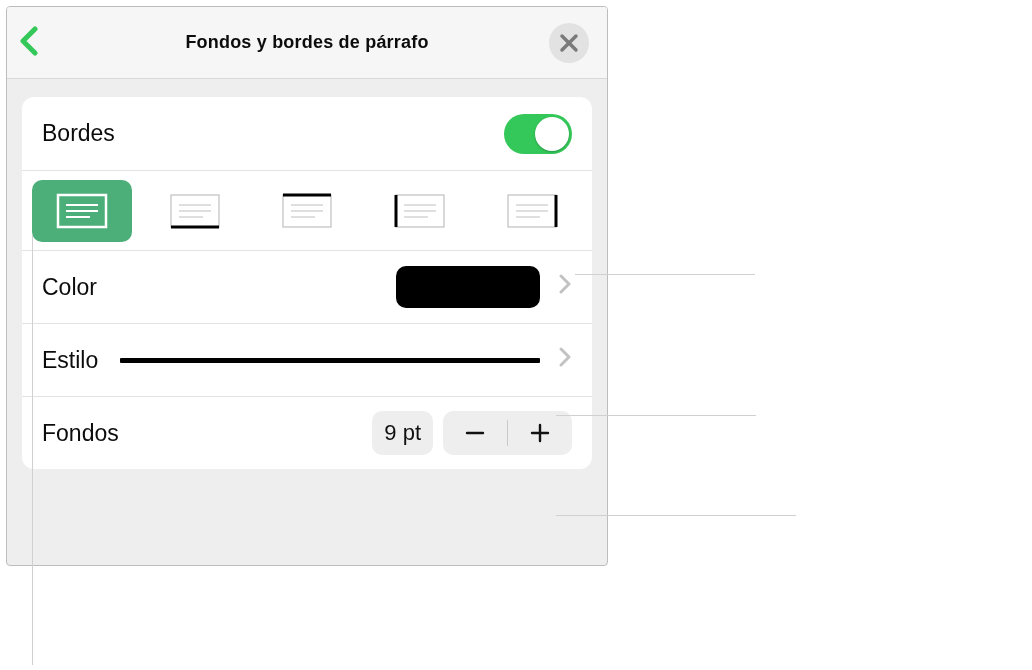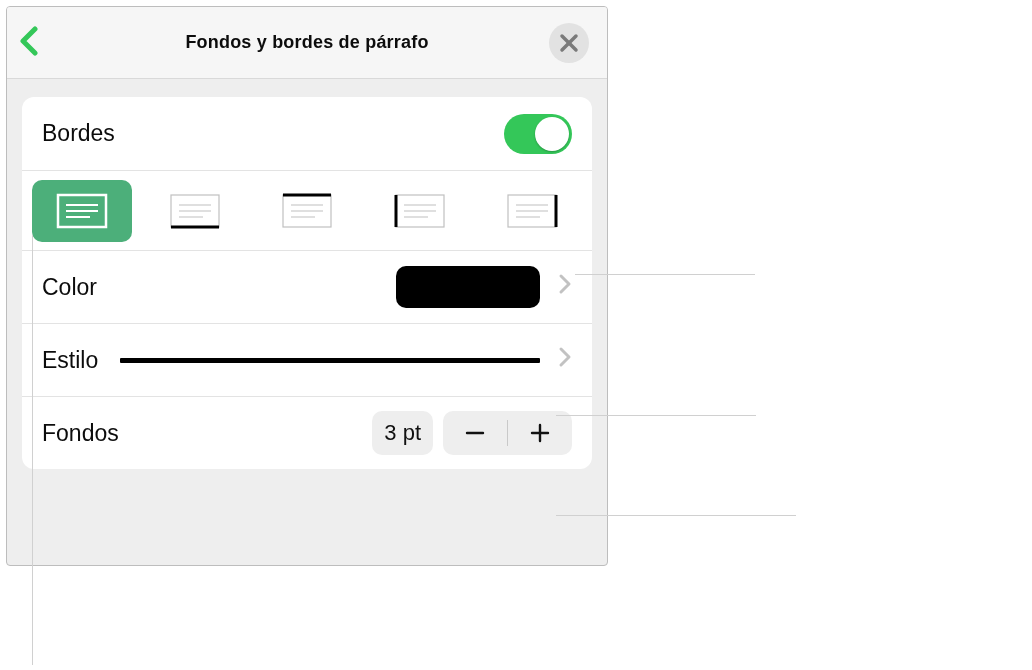--- a/index.html
+++ b/index.html
@@ -207,21 +207,21 @@
         <span class="chevron-right">
           <svg width="14" height="22" viewBox="0 0 14 22">
               <polyline points="3,3 11,11 3,19" fill="none" stroke="#c2c2c2" stroke-width="3" stroke-linecap="round" stroke-linejoin="round"></polyline>
             </svg>
         </span>
       </div>
 
       <div class="row">
         <span class="label">Fondos</span>
         <span class="spacer"></span>
-        <span class="val-pill">3 pt</span>
+        <span class="val-pill">9 pt</span>
         <span class="stepper">
           <span class="step-btn">
             <svg width="22" height="22" viewBox="0 0 22 22">
                 <line x1="3" y1="11" x2="19" y2="11" stroke="#111" stroke-width="2.4" stroke-linecap="round"></line>
               </svg>
           </span>
           <span class="step-sep"></span>
           <span class="step-btn">
             <svg width="22" height="22" viewBox="0 0 22 22">
                 <line x1="3" y1="11" x2="19" y2="11" stroke="#111" stroke-width="2.4" stroke-linecap="round"></line>

